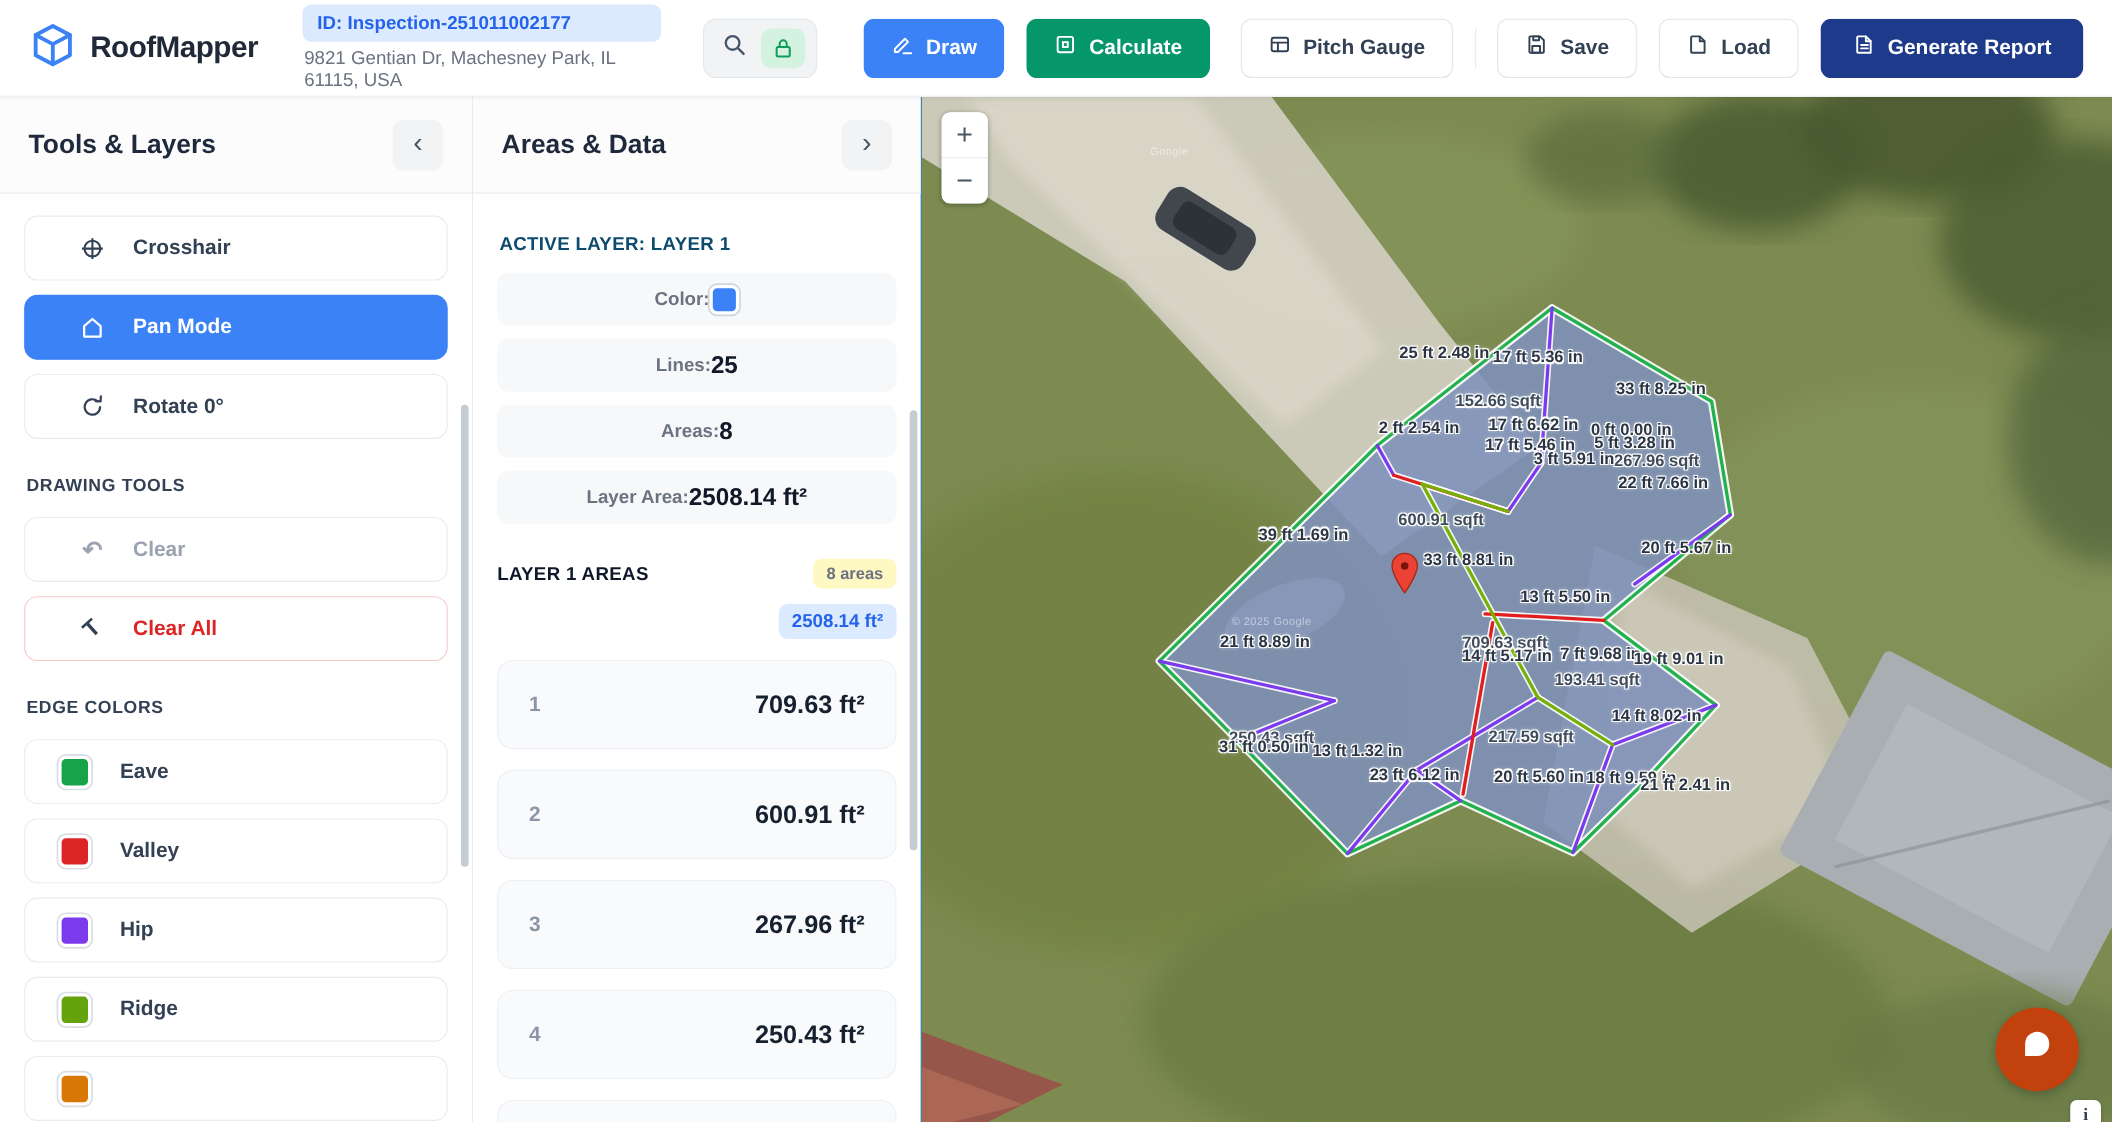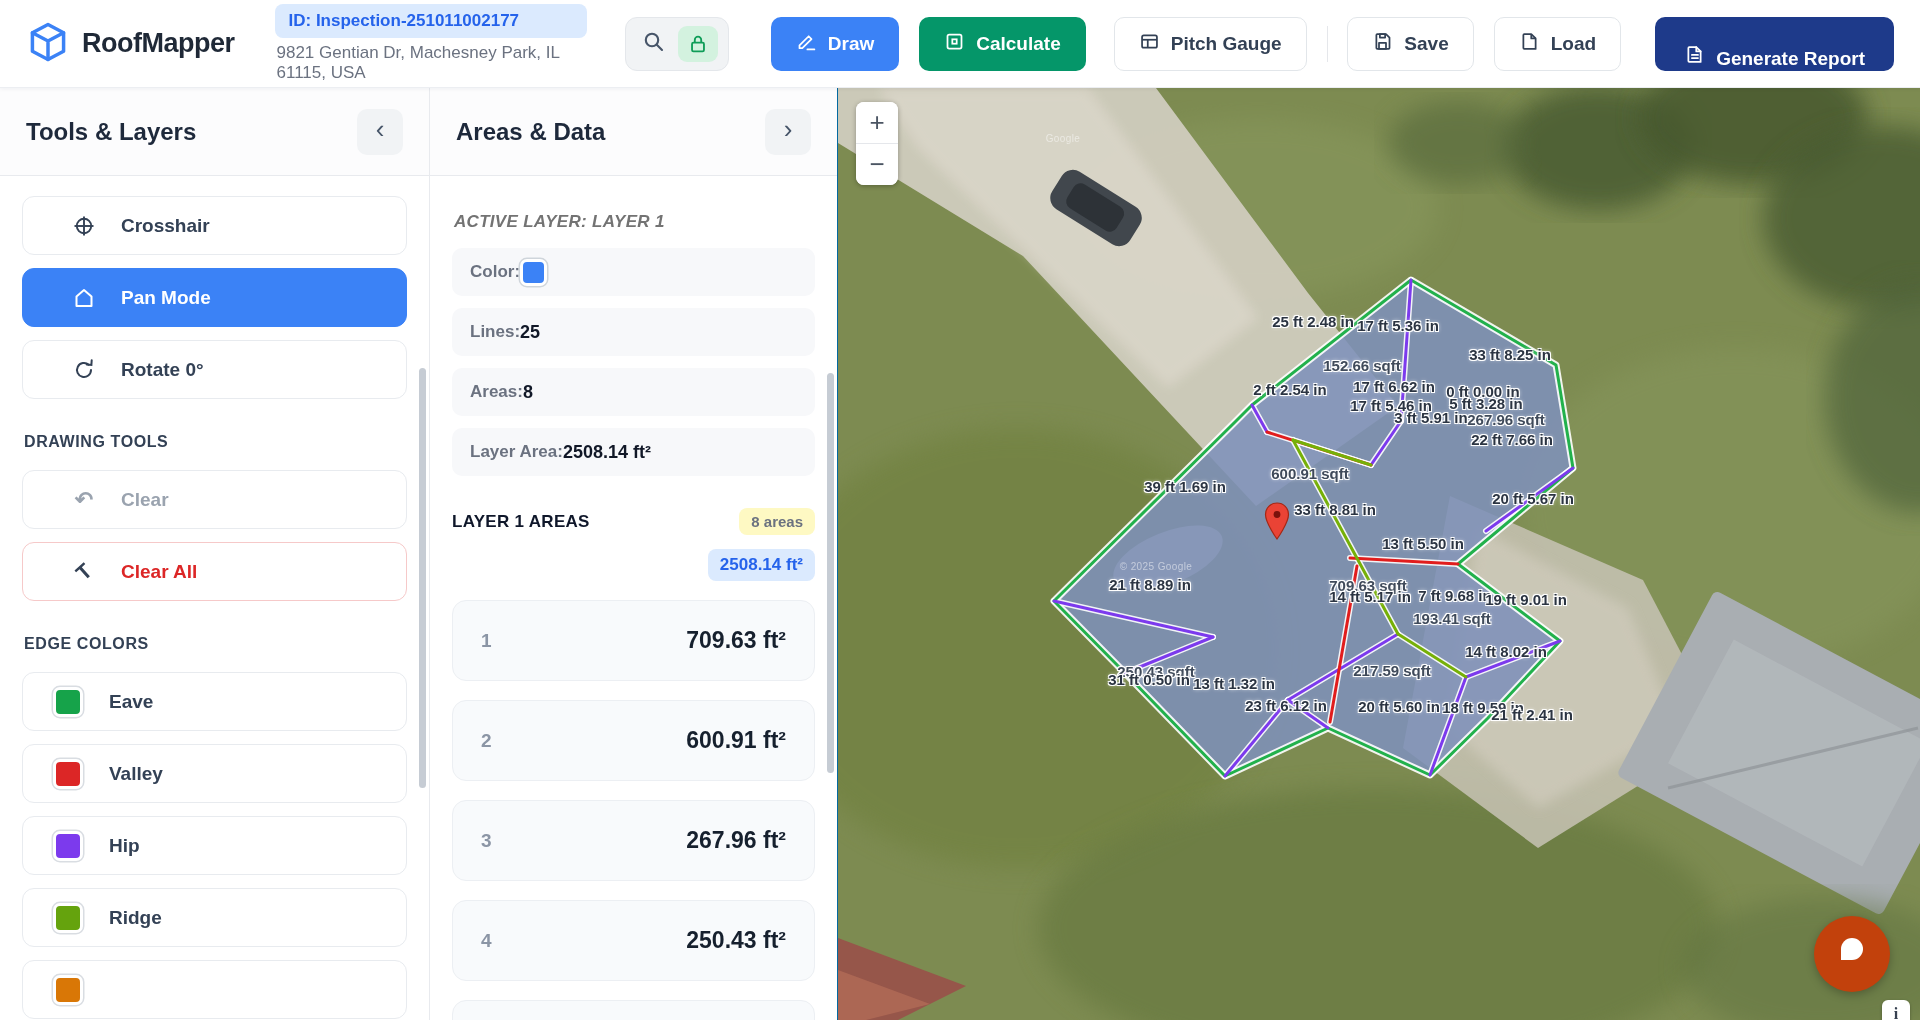--- a/index.html
+++ b/index.html
@@ -42,24 +42,24 @@
   .tool-card.disabled { color:#9aa3af; cursor:default;}
   .tool-card.disabled .ticon { color:#9aa3af; }
   .tool-card.danger { border-color:#f6c9c9; color:#dc2626; }
   .section-label { font-size:16px; font-weight:800; color:#334155; letter-spacing:.6px; margin:34px 2px 19px 2px;}
   .swatch-card { height:59px; border:1.5px solid #e8ebef; border-radius:12px; display:flex; align-items:center; gap:26px; padding-left:30px; margin-bottom:13px; font-size:19px; font-weight:600; color:#334155; cursor:pointer; background:#fff;}
   .swatch { width:30px; height:30px; border-radius:7px; border:3px solid #fff; box-shadow:0 0 0 1.5px #d9dde2; }
 
   .vscroll { position:absolute; width:7px; border-radius:4px; background:#c6ccd4; }
 
   
-  .active-layer-h { font-size:17px; font-weight:800; color:#737373; letter-spacing:.3px; margin:16px 2px 16px 2px;font-style:italic;}
-  .stat-row { background:#f7f8fa; border-radius:10px; height:48px; display:flex; align-items:center; justify-content:flex-start; padding:0 18px; margin-bottom:12px;}
+  .active-layer-h { font-size:17px; font-weight:800; color:#0c4a6e; letter-spacing:.3px; margin:16px 2px 16px 2px;}
+  .stat-row { background:#f7f8fa; border-radius:10px; height:48px; display:flex; align-items:center; justify-content:center; padding:0 18px; margin-bottom:12px;}
   .stat-label { color:#6b7280; font-size:17px; font-weight:600;}
-  .stat-value { color:#111827; font-size:18px; font-weight:700;}
+  .stat-value { color:#111827; font-size:22px; font-weight:700;}
   .color-swatch-sm { width:27px; height:27px; border-radius:7px; border:3px solid #fff; box-shadow:0 0 0 1.5px #cfd5db; background:#3b82f6; cursor:pointer;}
   .layer-areas-row { display:flex; align-items:center; justify-content:space-between; margin-top:32px;}
   .layer-areas-h { font-size:17px; font-weight:800; color:#0f172a; letter-spacing:.3px;}
   .count-badge { background:#fef9c3; color:#6b7280; font-size:15px; font-weight:600; border-radius:8px; padding:5px 12px;}
   .total-row { display:flex; justify-content:flex-end; margin-top:14px;}
   .total-badge { background:#dbeafe; color:#2563eb; font-size:17px; font-weight:800; border-radius:8px; padding:6px 12px;}
   .area-card { margin-top:19px; background:#f8fafc; border:1.5px solid #eceff3; border-radius:14px; height:81px; display:flex; align-items:center; justify-content:space-between; padding:0 28px; cursor:pointer;}
   .area-num { color:#8b95a5; font-size:19px; font-weight:600;}
   .area-val { color:#16202e; font-size:23px; font-weight:800;}
   .area-list { margin-top:5px; }
@@ -161,21 +161,21 @@
   <button class="hbtn btn-ghost">
     <span>
       <svg width="21" height="21" viewBox="0 0 24 24" fill="none" stroke="#334155" stroke-width="2" stroke-linejoin="round">
         <path d="M6 3.5 H14 L19 8.5 V20.5 H6 a1 1 0 0 1 -1 -1 V4.5 a1 1 0 0 1 1 -1 Z"></path>
         <path d="M14 3.5 V8.5 H19"></path>
       </svg>
     </span>
     <span>Load</span>
   </button>
 
-  <button class="hbtn btn-report" style="margin-left:14px;align-items:flex-end;">
+  <button class="hbtn btn-report" style="">
     <span>
       <svg width="21" height="21" viewBox="0 0 24 24" fill="none" stroke="#fff" stroke-width="2" stroke-linejoin="round" stroke-linecap="round">
         <path d="M6 3.5 H14 L19 8.5 V20.5 H6 a1 1 0 0 1 -1 -1 V4.5 a1 1 0 0 1 1 -1 Z"></path>
         <path d="M14 3.5 V8.5 H19"></path>
           <line x1="9" y1="12.5" x2="16" y2="12.5"></line>
           <line x1="9" y1="16" x2="16" y2="16"></line>
       </svg>
     </span>
     <span>Generate Report</span>
   </button>

